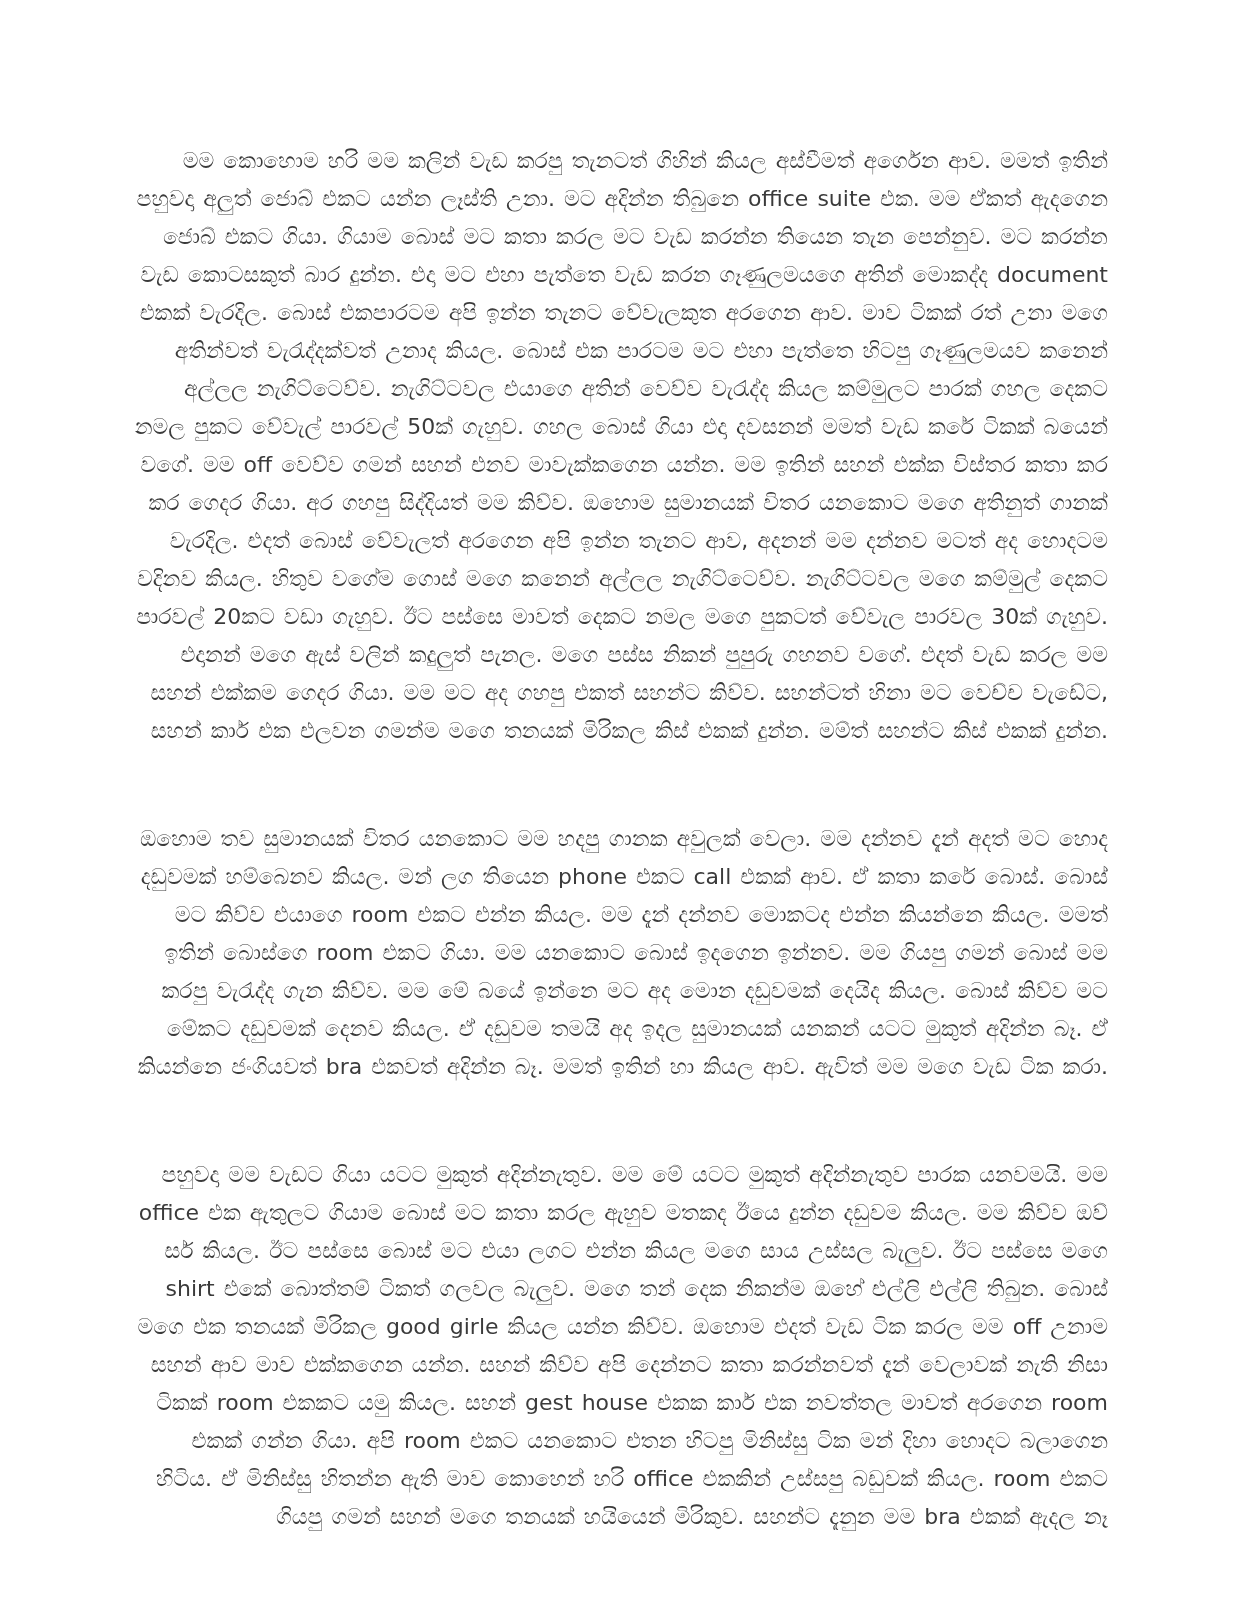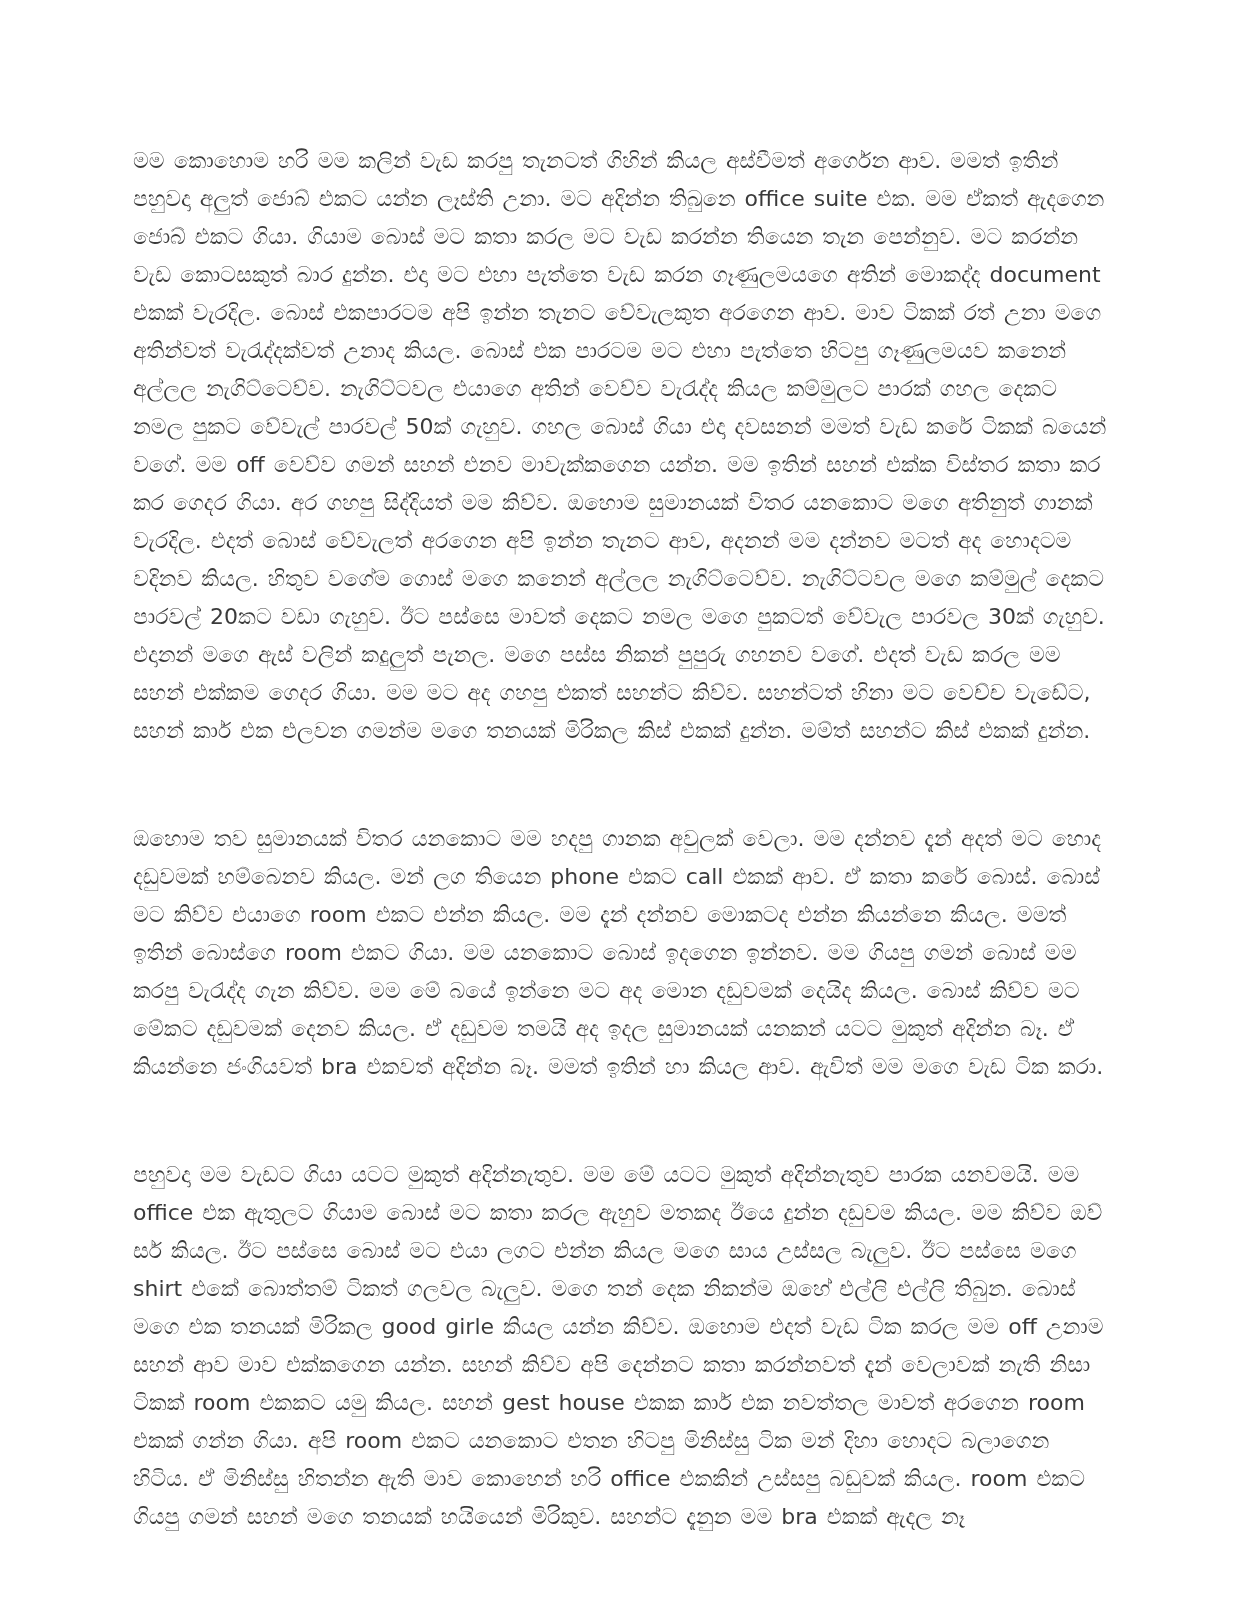--- a/index.html
+++ b/index.html
@@ -17,21 +17,21 @@
     width: 1236px;
     min-height: 1600px;
     background: #ffffff;
     padding: 142px 128px 80px 133px;
   }
   .para {
     margin: 0 0 70px 0;
     font-size: 22px;
     line-height: 38px;
     color: #3b3b3b;
-    text-align: left;
+    text-align: right;
     word-spacing: 2px;
   }
   .para:last-child {
     margin-bottom: 0;
   }
 </style>
 </head>
 <body>
 
 <div class="page">

